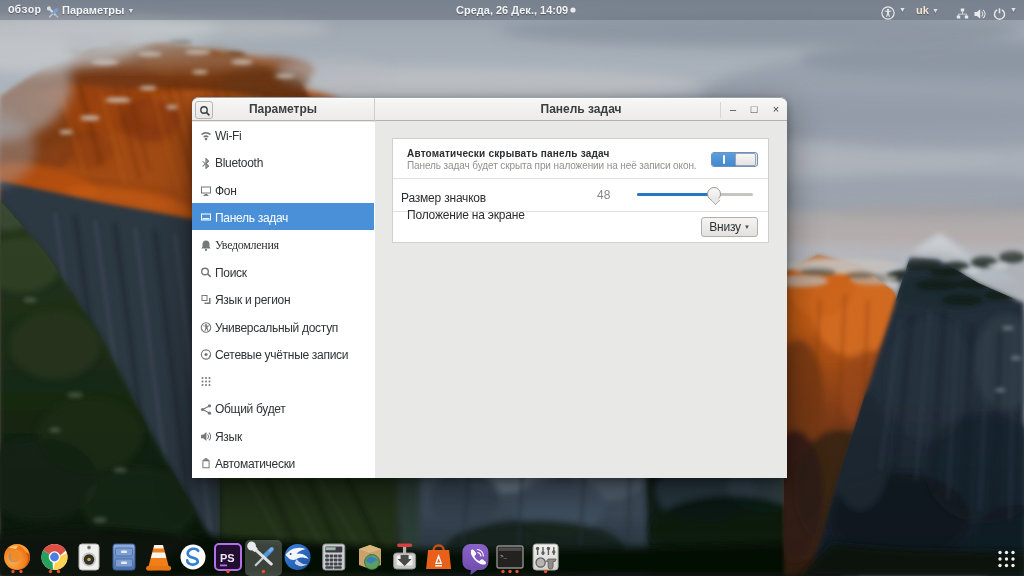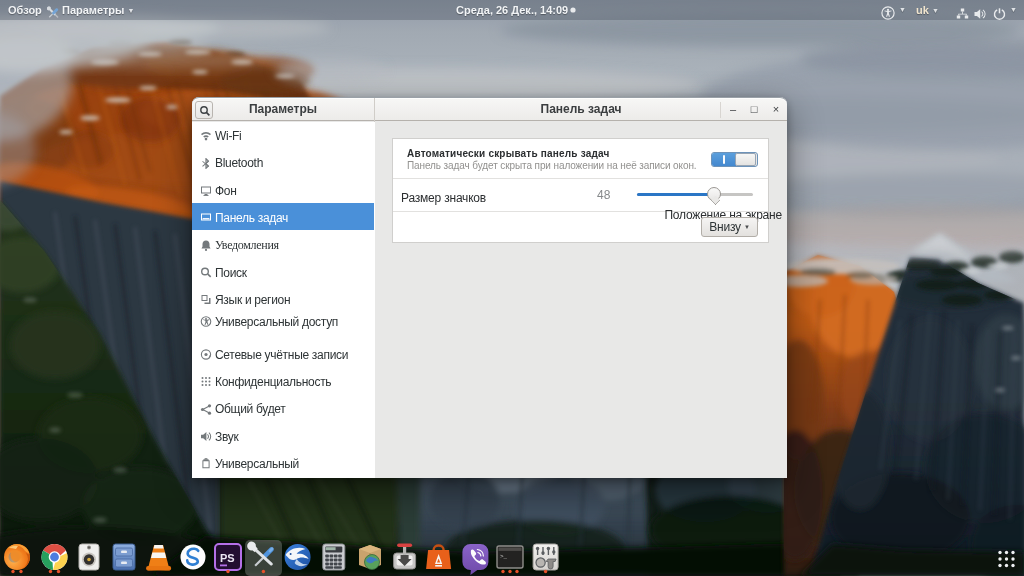--- a/index.html
+++ b/index.html
@@ -379,21 +379,21 @@
     <ellipse cx="1008" cy="328" rx="6" ry="2"></ellipse>
     <ellipse cx="1016" cy="358" rx="5" ry="2"></ellipse>
     <ellipse cx="1000" cy="390" rx="5" ry="2"></ellipse>
   </g>
 </g>
 <ellipse cx="880" cy="252" rx="160" ry="10" fill="#caccd0" opacity="0.35" filter="url(#b6)"></ellipse>
 <polygon filter="url(#b3)" points="800,576 832,544 905,550 1024,552 1024,576" fill="#141c15"></polygon>
 </svg>
 
 <div id="topbar">
-  <span class="it" style="left:8px;">Обзор</span>
+  <span class="it" style="left:8px;font-family:Liberation Mono, monospace;">Обзор</span>
   <svg class="it" style="left:47px;top:3px;" width="13" height="13" viewBox="0 0 13 13">
     <g transform="translate(6.5,6.5)">
       <g transform="rotate(-45)">
         <rect x="-1.1" y="-6.2" width="2.2" height="9" rx="1" fill="#d7dbdf"></rect>
         <path d="M-2.2 -6.4 a2.2 2.2 0 1 1 4.4 0 l-0.6 1.4 h-3.2 Z M-0.7 -7.6 h1.4 v1.6 h-1.4 Z" fill="#d7dbdf"></path>
         <rect x="-0.7" y="2.6" width="1.4" height="3.8" fill="#b8bdc2"></rect>
       </g>
       <g transform="rotate(45)">
         <rect x="-1.4" y="-6" width="2.8" height="7.5" rx="1.2" fill="#74a4d6"></rect>
         <rect x="-0.6" y="1.4" width="1.2" height="4.6" fill="#c9ced3"></rect>
@@ -491,21 +491,21 @@
         </svg>
         <span class="lbl">Поиск</span>
       </div>
 <div class="srow" style="top:163.3px;">
         <svg class="ic" viewBox="0 0 12 12">
           <path d="M1.5 1.5 h6 v6 h-6 z M2.5 2.5 v4 h4 v-4 z"></path>
           <path d="M9 4.5 h1.5 v6 h-6 V9 h4.5 z"></path>
         </svg>
         <span class="lbl">Язык и регион</span>
       </div>
-<div class="srow" style="top:185px;padding-left:20px;">
+<div class="srow" style="top:191px;padding-left:20px;">
         <svg class="ic" viewBox="0 0 12 12">
           <path d="M6 0.7 a5.3 5.3 0 1 0 0 10.6 a5.3 5.3 0 0 0 0-10.6 z M6 1.8 a4.2 4.2 0 1 1 0 8.4 a4.2 4.2 0 0 1 0-8.4 z"></path>
           <circle cx="6" cy="3.4" r="1"></circle>
           <path d="M3.4 4.6 l2 0.6 v1.6 l-0.9 2.4 l0.9 0.4 l0.9-2.2 h0.4 l0.9 2.2 l0.9-0.4 L7.6 6.8 V5.2 l2-0.6 l-0.3-0.9 l-2.3 0.6 h-2 l-2.3-0.6 z"></path>
         </svg>
         <span class="lbl">Универсальный доступ</span>
       </div>
 <div class="srow" style="top:218.0px;">
         <svg class="ic" viewBox="0 0 12 12">
           <circle cx="6" cy="6" r="4.6" fill="none" stroke="#74797c" stroke-width="1.1"></circle>
@@ -519,58 +519,57 @@
           <circle cx="2.5" cy="2.5" r="1"></circle>
           <circle cx="6" cy="2.5" r="1"></circle>
           <circle cx="9.5" cy="2.5" r="1"></circle>
           <circle cx="2.5" cy="6" r="1"></circle>
           <circle cx="6" cy="6" r="1"></circle>
           <circle cx="9.5" cy="6" r="1"></circle>
           <circle cx="2.5" cy="9.5" r="1"></circle>
           <circle cx="6" cy="9.5" r="1"></circle>
           <circle cx="9.5" cy="9.5" r="1"></circle>
         </svg>
-        <span class="lbl">Конфиденциальность</span>
       </div>
 <div class="srow" style="top:272.6px;">
         <svg class="ic" viewBox="0 0 12 12">
           <circle cx="9.5" cy="2.3" r="1.6"></circle>
           <circle cx="2.5" cy="6" r="1.6"></circle>
           <circle cx="9.5" cy="9.7" r="1.6"></circle>
           <path d="M2.5 5.5 L9.5 1.8 L10 2.8 L3 6.5 Z"></path>
           <path d="M2.5 6.5 L9.5 10.2 L10 9.2 L3 5.5 Z"></path>
         </svg>
         <span class="lbl">Общий будет</span>
       </div>
 <div class="srow" style="top:300.0px;">
         <svg class="ic" viewBox="0 0 12 12">
           <path d="M1 4.2 h2.2 L6.4 1.6 v8.8 L3.2 7.8 H1 Z"></path>
           <path d="M7.8 3.4 a3.4 3.4 0 0 1 0 5.2 l-0.7-0.8 a2.3 2.3 0 0 0 0-3.6 z"></path>
           <path d="M9.3 1.8 a5.6 5.6 0 0 1 0 8.4 l-0.7-0.8 a4.5 4.5 0 0 0 0-6.8 z"></path>
         </svg>
-        <span class="lbl">Звук</span>
+        <span class="lbl">Язык</span>
       </div>
 <div class="srow" style="top:327.3px;">
         <svg class="ic" viewBox="0 0 12 12">
           <path d="M3.4 1.8 h5.2 v1 h1 v8 h-7.2 v-8 h1 z M3.4 3.8 v6 h5.2 v-6 z"></path>
           <rect x="4.6" y="0.7" width="2.8" height="1.2"></rect>
         </svg>
-        <span class="lbl">Универсальный</span>
+        <span class="lbl">Автоматически</span>
       </div>
 </div>
   <div id="content">
     <div id="card">
       <div class="crow" style="top:9px;left:14px;">
         <div class="ct b">Автоматически скрывать панель задач</div>
         <div class="cs" style="margin-top:1px;">Панель задач будет скрыта при наложении на неё записи окон.</div>
       </div>
       <div class="sep" style="top:39px;"></div>
       <div class="crow" style="top:49px;left:8px;"><span class="ct">Размер значков</span></div>
       <div class="sep" style="top:72px;"></div>
-      <div class="crow" style="top:66px;left:14px;text-align:right;"><span class="ct">Положение на экране</span></div>
+      <div class="crow" style="top:66px;left:14px;"><span class="ct">Положение на экране</span></div>
       <div id="toggle">
         <div id="tgL">
             <div id="tgI"></div>
           </div>
         <div id="tgKnob"></div>
       </div>
       <div id="sval">48</div>
       <div id="track">
           <div id="tfill"></div>
         </div>

